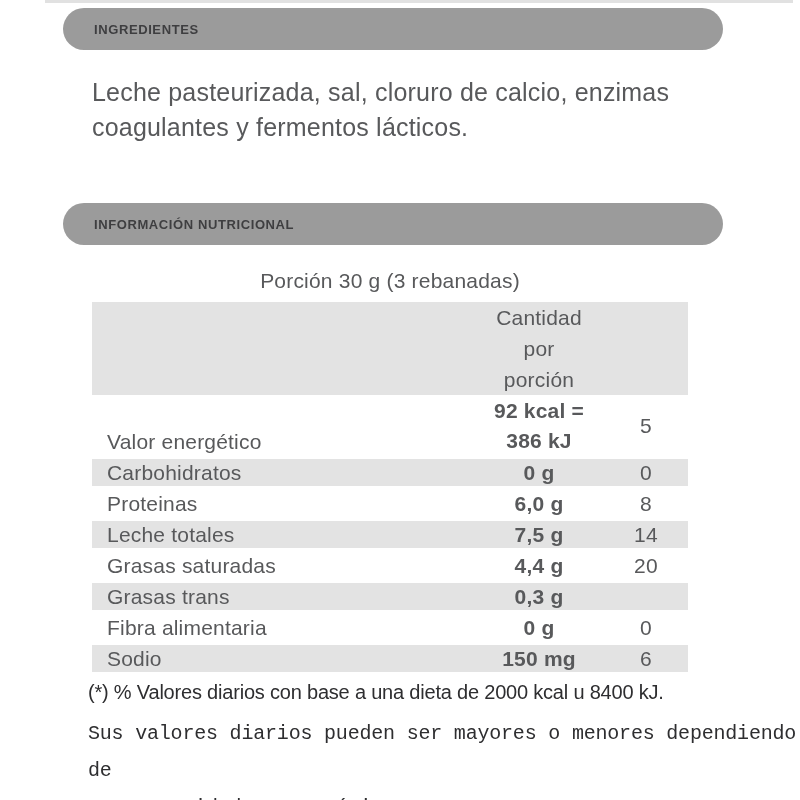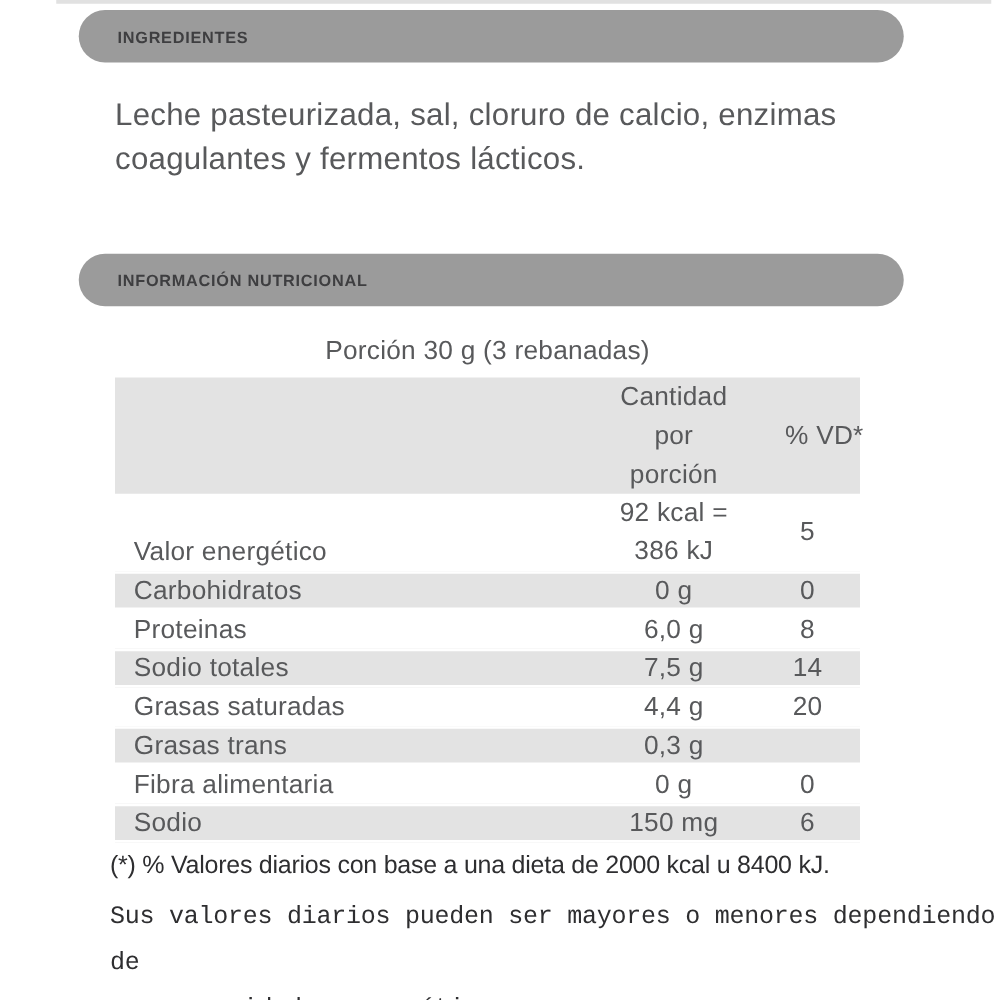--- a/index.html
+++ b/index.html
@@ -28,21 +28,21 @@
   .thead{height:93px;background:var(--band_bg);display:flex;}
   .th-spacer{flex:0 0 358px;}
   .th-amount{flex:0 0 178px;text-align:center;white-space:pre-line;line-height:31px;}
   .th-vd{flex:1 1 auto;display:flex;align-items:center;justify-content:center;
     padding-right:24px;box-sizing:border-box;white-space:nowrap;}
   .tbody .trow{display:flex;height:31px;line-height:31px;}
   .tbody .trow.tall{height:62px;}
   .tbody .trow:nth-child(even){background:var(--band_bg);
     box-shadow:inset 0 2px 0 #fff, inset 0 -2px 0 #fff;}
   .td-label{flex:0 0 358px;padding-left:15px;box-sizing:border-box;white-space:nowrap;}
-  .td-amount{flex:0 0 178px;text-align:center;}
+  .td-amount{flex:0 0 178px;text-align:center;font-weight:bold;}
   .td-vd{flex:1 1 auto;text-align:center;padding-right:24px;box-sizing:border-box;}
   .tall .td-label{display:flex;align-items:flex-end;line-height:30px;}
   .tall .td-amount{white-space:pre-line;line-height:30px;padding-top:1px;}
   .tall .td-vd{display:flex;align-items:center;justify-content:center;line-height:normal;}
   .footnote1{position:absolute;left:88px;top:678px;font-size:20px;line-height:28px;
     color:var(--foot_text);letter-spacing:-.2px;}
   .footnote2{position:absolute;left:88px;top:715px;font-size:20px;line-height:37px;
     color:var(--foot_text);white-space:pre-line;letter-spacing:-.2px;font-family:Liberation Mono, monospace;}
 </style>
 </head>
@@ -62,41 +62,40 @@
 </div>
 
 <div class="serving">Porción 30 g (3 rebanadas)</div>
 
 <div class="ntable">
   <div class="thead">
     <div class="th-spacer"></div>
     <div class="th-amount">Cantidad
 por
 porción</div>
-    <div class="th-vd">% VD*</div>
   </div>
   <div class="tbody">
     <div class="trow tall">
       <span class="td-label">Valor energético</span>
       <span class="td-amount">92 kcal =
 386 kJ</span>
       <span class="td-vd">5</span>
     </div>
     <div class="trow">
       <span class="td-label">Carbohidratos</span>
       <span class="td-amount">0 g</span>
       <span class="td-vd">0</span>
     </div>
     <div class="trow">
       <span class="td-label">Proteinas</span>
       <span class="td-amount">6,0 g</span>
       <span class="td-vd">8</span>
     </div>
     <div class="trow">
-      <span class="td-label">Sodio totales</span>
+      <span class="td-label">Leche totales</span>
       <span class="td-amount">7,5 g</span>
       <span class="td-vd">14</span>
     </div>
     <div class="trow">
       <span class="td-label">Grasas saturadas</span>
       <span class="td-amount">4,4 g</span>
       <span class="td-vd">20</span>
     </div>
     <div class="trow">
       <span class="td-label">Grasas trans</span>

